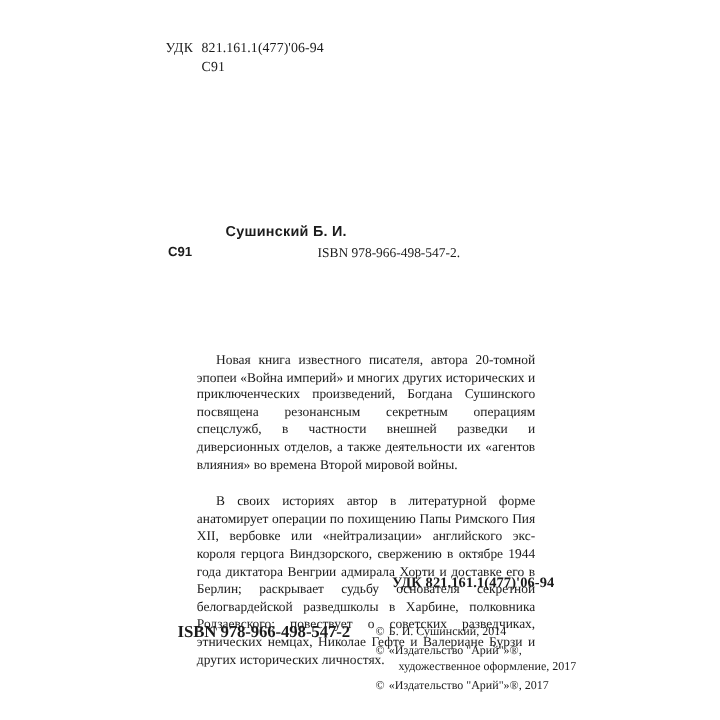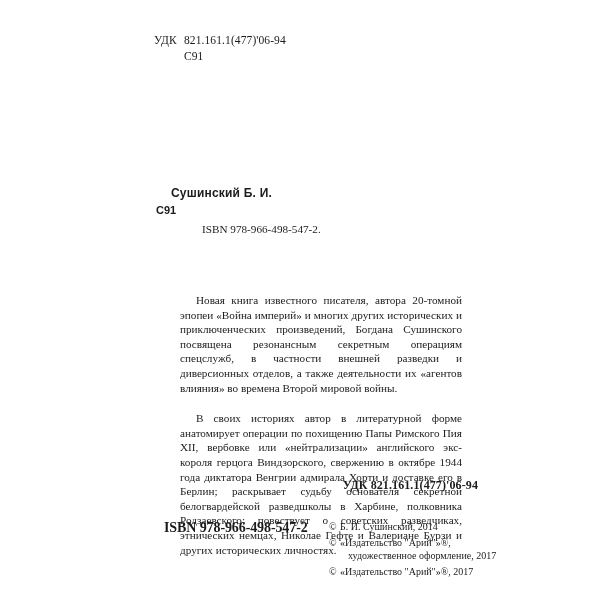--- a/index.html
+++ b/index.html
@@ -11,21 +11,21 @@
     width: 600px;
     height: 600px;
     position: relative;
     font-family: "Liberation Serif", "DejaVu Serif", serif;
     color: #1b1b1b;
     overflow: hidden;
   }
 
   .page {
     position: absolute;
-    left: 16px; top: 0;
+    left: 0; top: 0;
     width: 537px;
     height: 600px;
   }
 
   
   .udc-top {
     position: absolute;
     left: 138px;
     top: 33px;
     font-size: 11.5px;
@@ -61,21 +61,21 @@
     position: absolute;
     left: 140px;
     top: 186px;
     width: 322px;
   }
   .author-name {
     font-family: "Liberation Sans", "DejaVu Sans", sans-serif;
     font-weight: bold;
     font-size: 12px;
     letter-spacing: 0.2px;
-    margin-left: 15px;
+    margin-left: 48px;
     margin-bottom: 3px;
   }
   .biblio-body {
     position: relative;
     font-size: 11.2px;
     line-height: 14.6px;
     text-align: justify;
     text-justify: inter-word;
   }
   .shelf-mark {
@@ -85,23 +85,24 @@
     font-family: "Liberation Sans", "DejaVu Sans", sans-serif;
     font-weight: bold;
     font-size: 11px;
   }
   .biblio-desc {
     margin-left: 36px;
     text-indent: 14px;
   }
   .isbn-line {
     margin-left: 36px;
-    margin-top: 23px;
+    margin-top: 5px;
     text-indent: 10px;
     font-size: 11.2px;
+    text-align: center;
   }
 
   
   .annotation {
     position: absolute;
     left: 148px;
     top: 277px;
     width: 314px;
     font-size: 11.2px;
     line-height: 14.6px;

